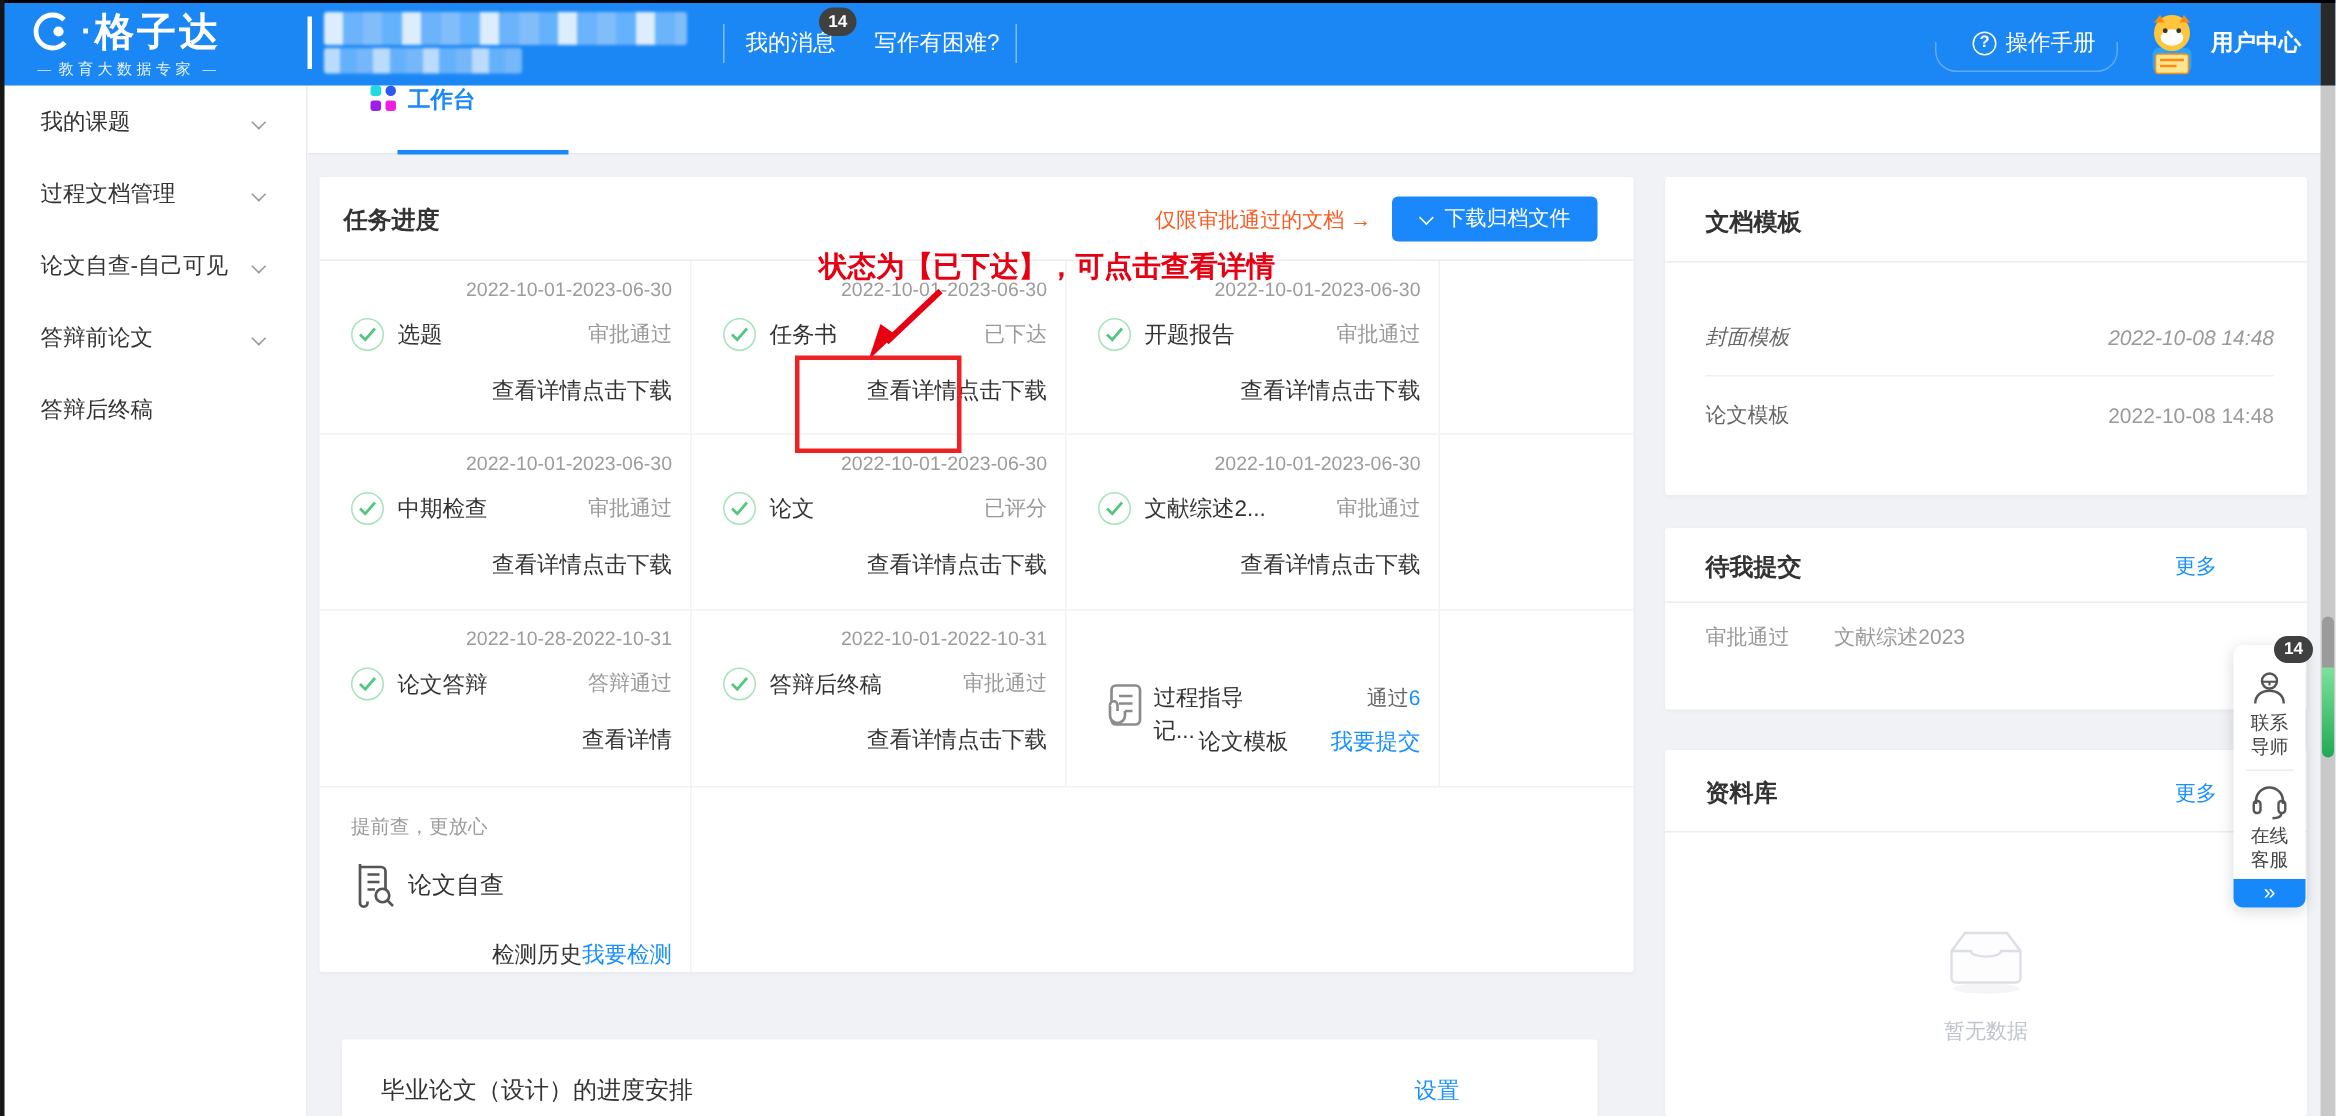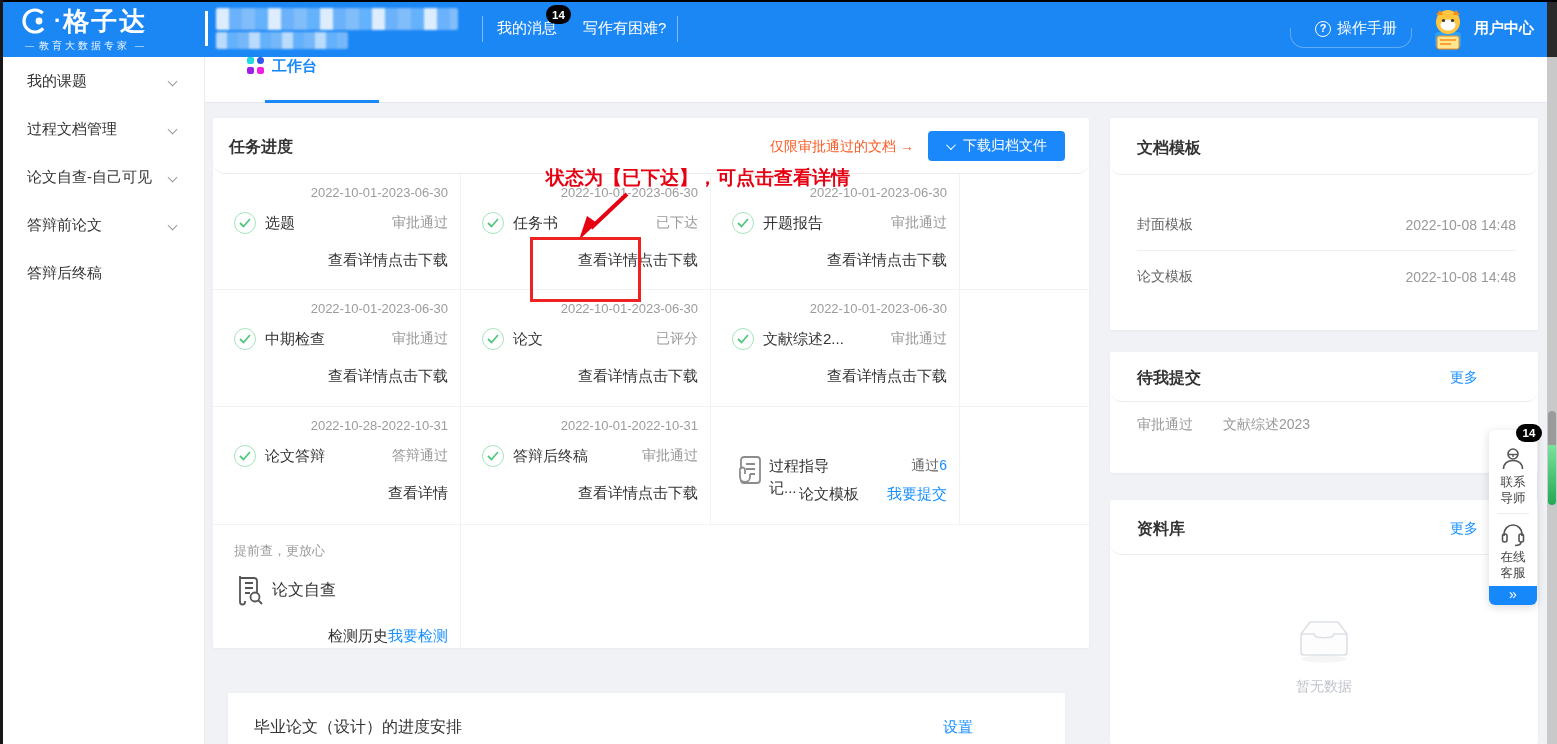--- a/index.html
+++ b/index.html
@@ -33,21 +33,21 @@
   .white-bar { left:205px; top:11px; width:3px; height:35px; background:#fff; }
   .redact1 { left:216px; top:8px; width:242px; height:22px;
     background:repeating-linear-gradient(90deg, rgba(255,255,255,.85) 0 13px, rgba(173,214,255,.55) 13px 26px, rgba(255,255,255,.45) 26px 39px, rgba(140,200,255,.65) 39px 52px);
     filter:blur(1.2px); border-radius:2px; }
   .redact2 { left:216px; top:32px; width:132px; height:17px;
     background:repeating-linear-gradient(90deg, rgba(255,255,255,.7) 0 11px, rgba(150,205,255,.6) 11px 22px, rgba(255,255,255,.4) 22px 33px);
     filter:blur(1.2px); border-radius:2px; }
 
   .hdr-div { top:16px; width:1px; height:26px; background:rgba(255,255,255,.45); }
   .hdr-link { top:0; height:57px; display:flex; align-items:center; color:#fff; font-size:15px; cursor:pointer; }
-  .badge { border-radius:10px; background:#000000; color:#fff; font-size:11.5px; font-weight:bold;
+  .badge { border-radius:10px; background:#404040; color:#fff; font-size:11.5px; font-weight:bold;
     display:flex; align-items:center; justify-content:center; z-index:58; }
   .msg-badge { left:546px; top:5px; width:25px; height:19px; }
   .q-circle { width:16px; height:16px; border:1.4px solid #fff; border-radius:50%; font-size:11px; line-height:13px;
     text-align:center; margin-right:6px; font-weight:bold; }
   .manual-pill { left:1290px; top:28px; width:122px; height:20px; border:1px solid rgba(255,255,255,.3);
     border-top:none; border-radius:0 0 14px 14px; }
   .mascot { left:1427px; top:8px; width:42px; height:44px; }
 
   
   .sidebar { left:3px; top:57px; width:202px; height:687px; background:#fff; border-right:1px solid #ececec; z-index:10; }
@@ -61,21 +61,21 @@
   .tab { position:absolute; left:42px; top:0; height:46px; display:flex; align-items:flex-start; cursor:pointer; }
   .tab-icon { width:17px; height:17px; display:grid; grid-template-columns:7px 7px; grid-template-rows:7px 7px; gap:3px; margin-right:8px; }
   .tab-icon i { border-radius:2px; }
   .tab-icon .q1{ background:#1fd9e3; } .tab-icon .q2{ background:#2b58f0; border-radius:50%; }
   .tab-icon .q3{ background:#a01fe8; } .tab-icon .q4{ background:#f01fe0; }
   .tab-label { font-size:15px; font-weight:bold; color:#1989fa; }
   .tab-underline { position:absolute; left:18px; bottom:0; width:114px; height:3px; background:#1989fa; }
 
   
   .card { position:absolute; background:#fff; border-radius:2px; box-shadow:0 1px 3px rgba(0,0,0,.04); }
-  .card-head { position:relative; border-bottom:1px solid #ececec;border-radius:12px; }
+  .card-head { position:relative; border-bottom:1px solid #ececec; }
   .card-title { font-size:16px; color:#333; font-weight:bold; }
   .more-link { color:#1890ff; font-size:14px; cursor:pointer; }
 
   
   .task-card { left:213px; top:118px; width:876px; height:530px; }
   .task-head { height:56px; }
   .task-title { position:absolute; left:16px; top:19px; }
   .task-note { position:absolute; right:175px; top:20px; font-size:14px; color:#fa5b22; }
   .dl-btn { position:absolute; right:24px; top:13px; width:137px; height:30px; background:#1a88fa; border:none;
     border-radius:4px; color:#fff; font-size:14px; display:flex; align-items:center; justify-content:center; cursor:pointer; }
@@ -107,21 +107,21 @@
   
   .annotation { position:absolute; left:333px; top:47px; font-size:19px; font-weight:bold; color:#e60012;
     white-space:nowrap; z-index:20; }
   .ann-arrow { position:absolute; left:352px; top:72px; z-index:20; }
   .red-box { position:absolute; left:317px; top:119px; width:111px; height:65px; border:3px solid #e22; z-index:20; }
 
   
   .doc-card { left:1110px; top:118px; width:428px; height:212px; }
   .doc-head { height:57px; } .doc-title { position:absolute; left:27px; top:20px; }
   .doc-item { position:absolute; left:27px; right:22px; height:52px; display:flex; align-items:center; cursor:pointer; }
-  .doc-item-1 { top:81px; border-bottom:1px solid #f0f0f0; }
+  .doc-item-1 { top:81px; border-bottom:1px solid #f0f0f0;font-style:italic; }
   .doc-item-2 { top:133px;justify-content:space-between; }
   .doc-label { font-size:14px; color:#666; }
   .doc-time { margin-left:auto; font-size:14px; color:#999; }
 
   .pending-card { left:1110px; top:352px; width:428px; height:121px; }
   .pending-head { height:50px; } .pending-title { position:absolute; left:27px; top:16px; }
   .head-more { position:absolute; right:60px; top:18px; }
   .pending-row { position:absolute; left:27px; top:64px; font-size:14px; color:#999; cursor:pointer; }
   .pending-doc { margin-left:26px; }
 

